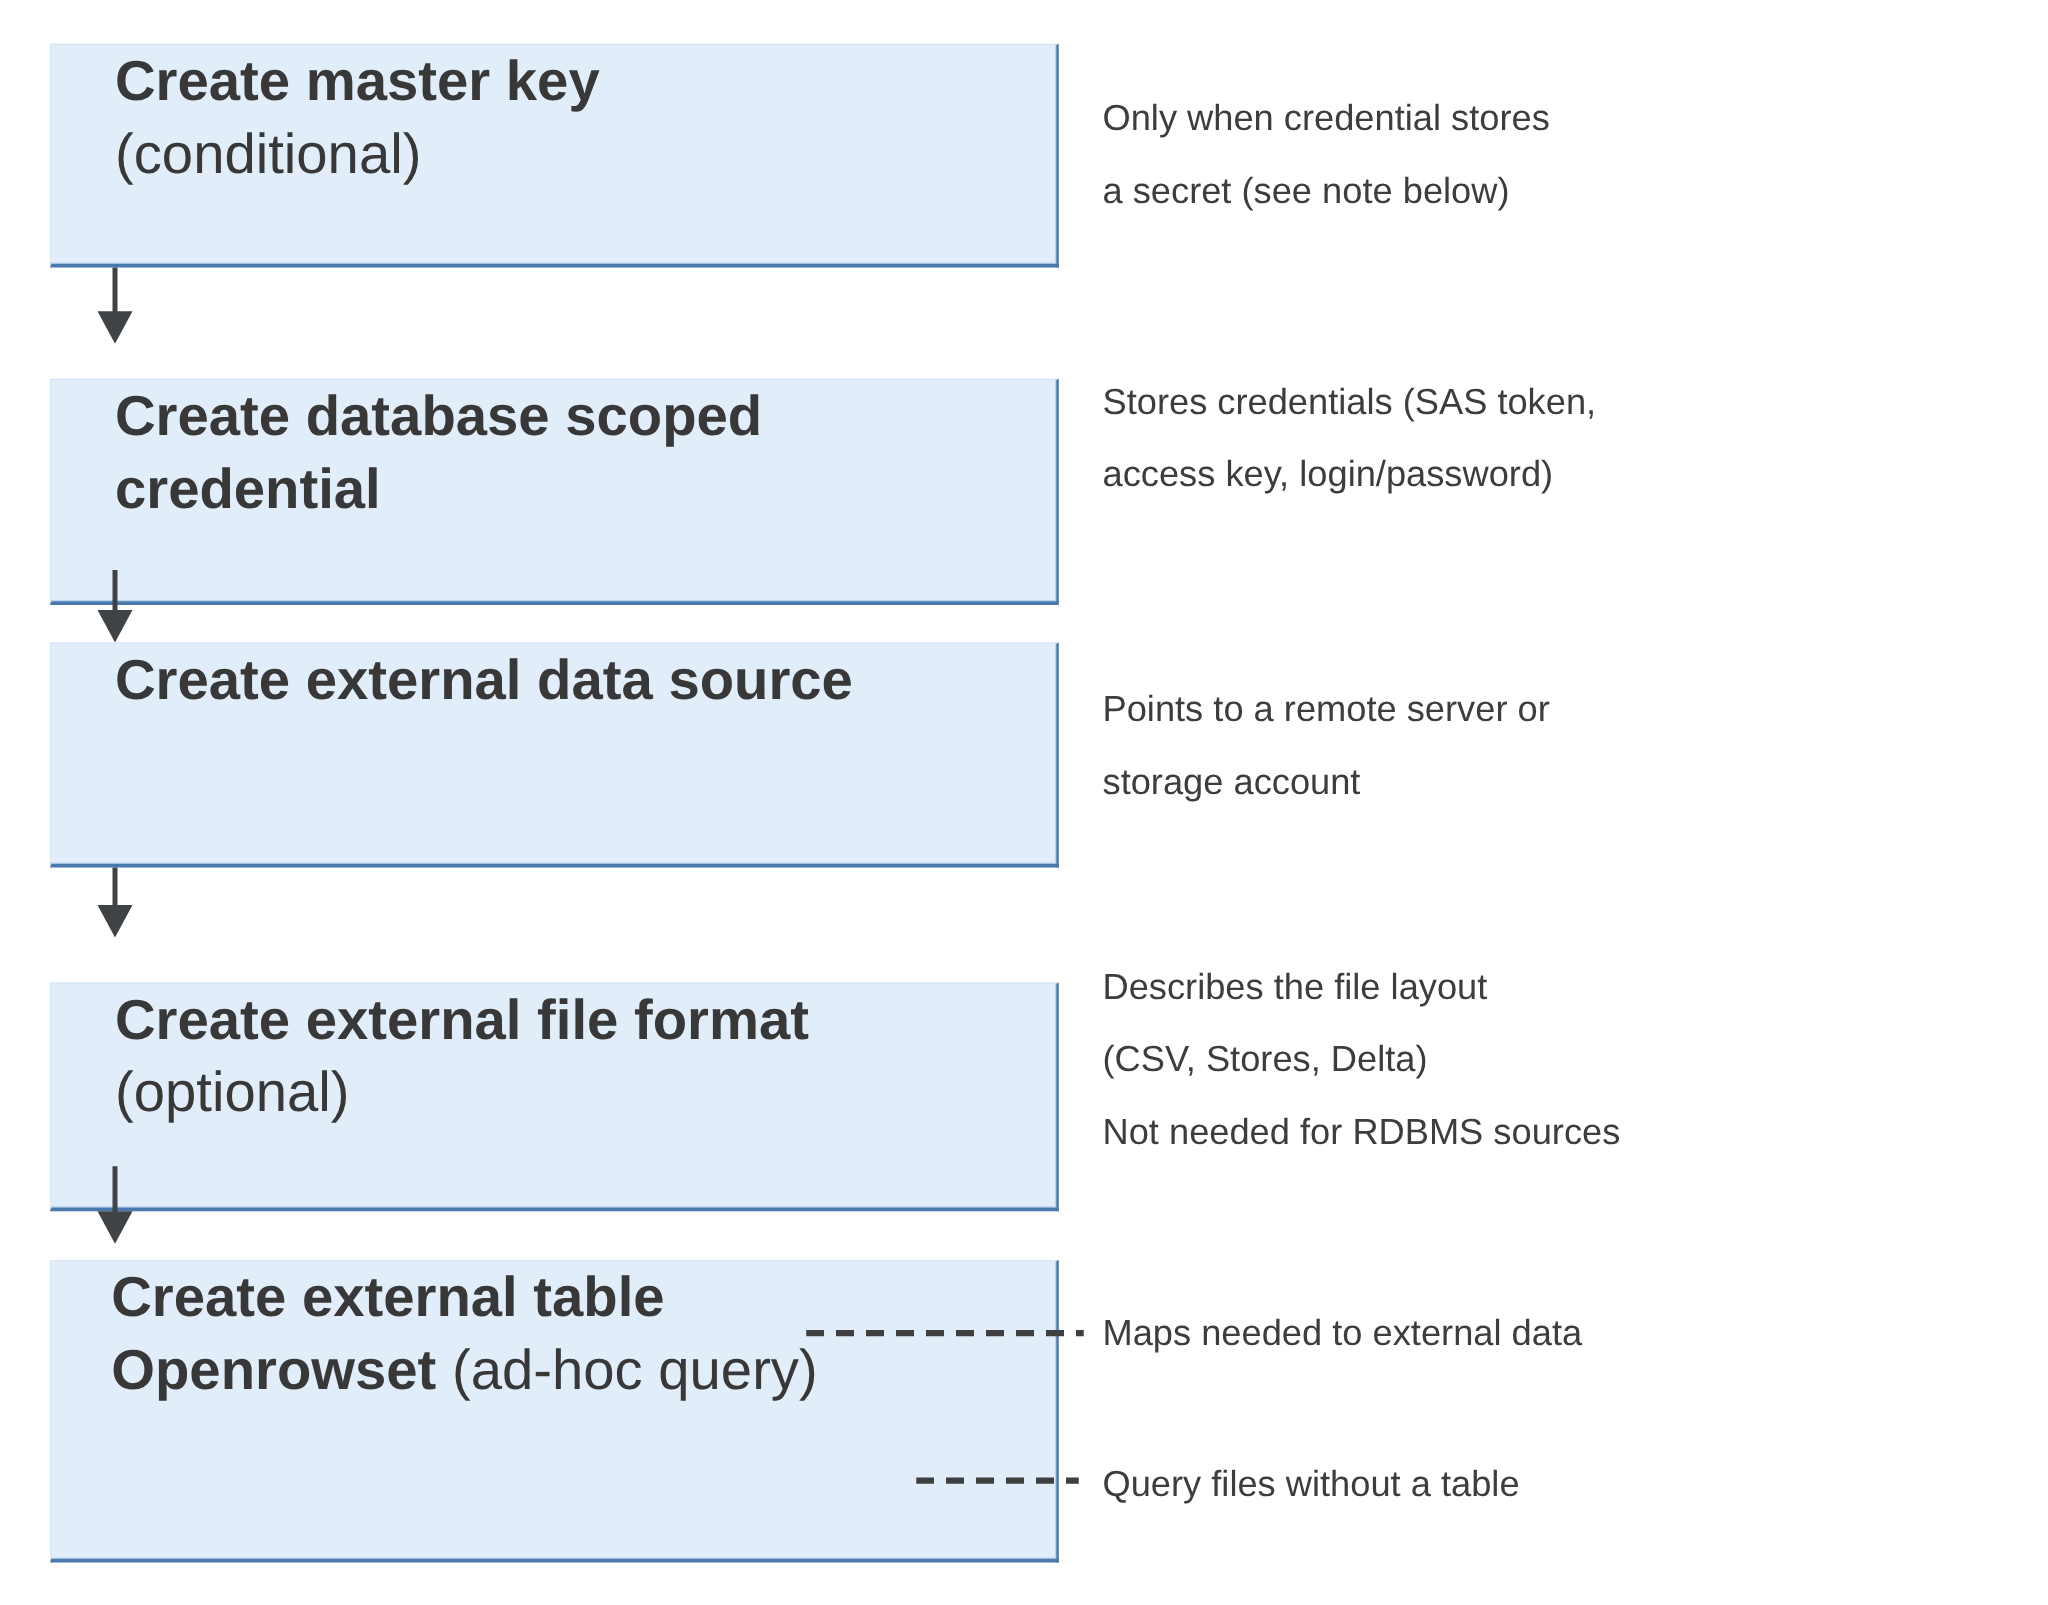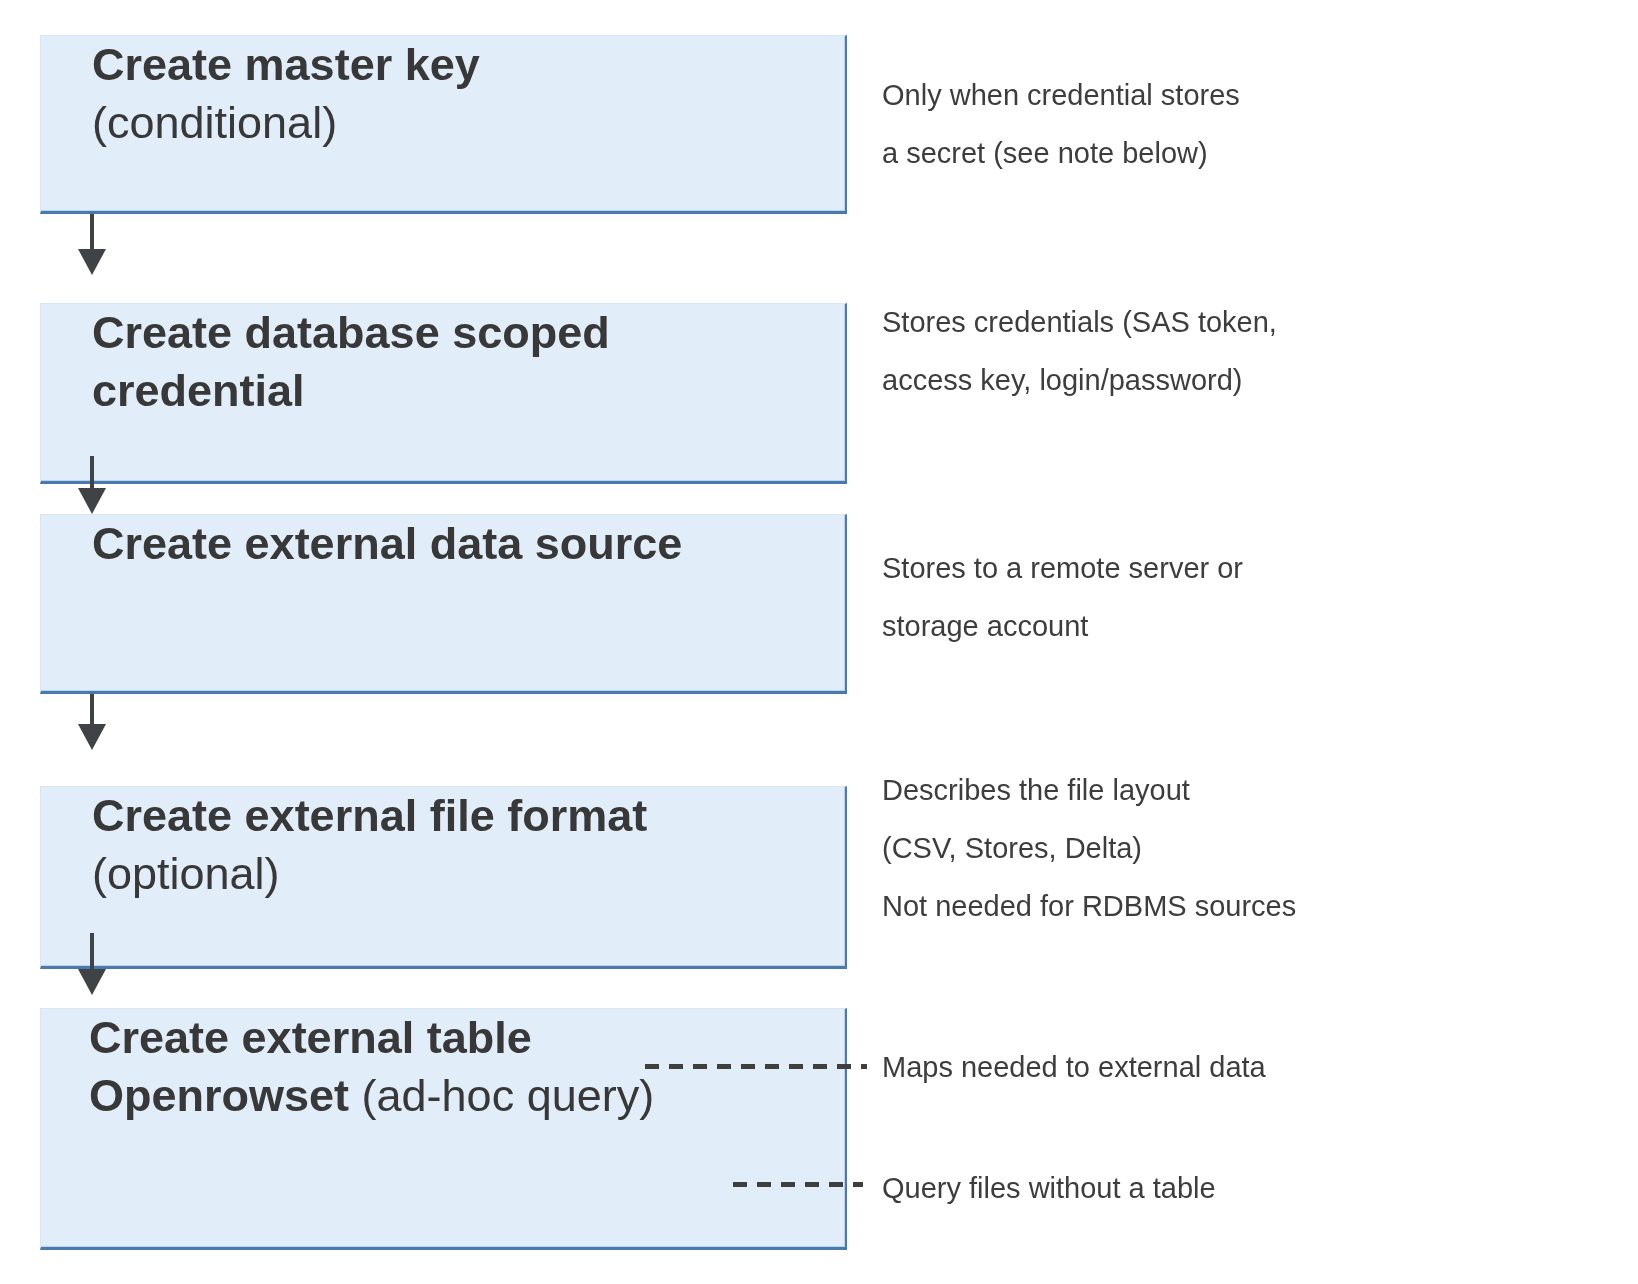--- a/index.html
+++ b/index.html
@@ -76,21 +76,21 @@
 
   <div class="arrow" style="top:456px;height:58px;">
     <div class="shaft" style="height:37px;"></div>
     <div class="head"></div>
   </div>
 
   <div class="box" style="top:514px;height:180px;">
     <div class="line b">Create external data source</div>
   </div>
   <div class="note" style="top:539px;">
-    <div>Stores to a remote server or</div>
+    <div>Points to a remote server or</div>
     <div>storage account</div>
   </div>
 
   <div class="arrow" style="top:694px;height:56px;">
     <div class="shaft" style="height:35px;"></div>
     <div class="head"></div>
   </div>
 
   <div class="box" style="top:750px;height:183px;margin-top:36px;">
     <div class="line b">Create external file format</div>

